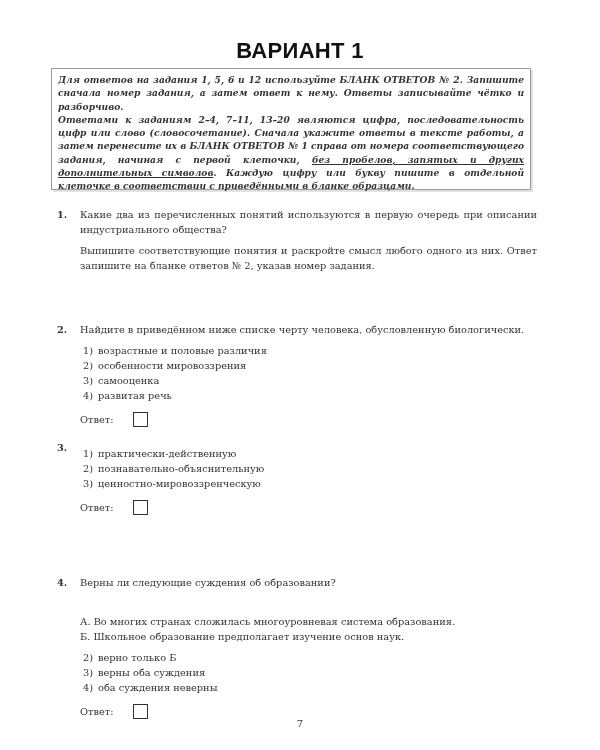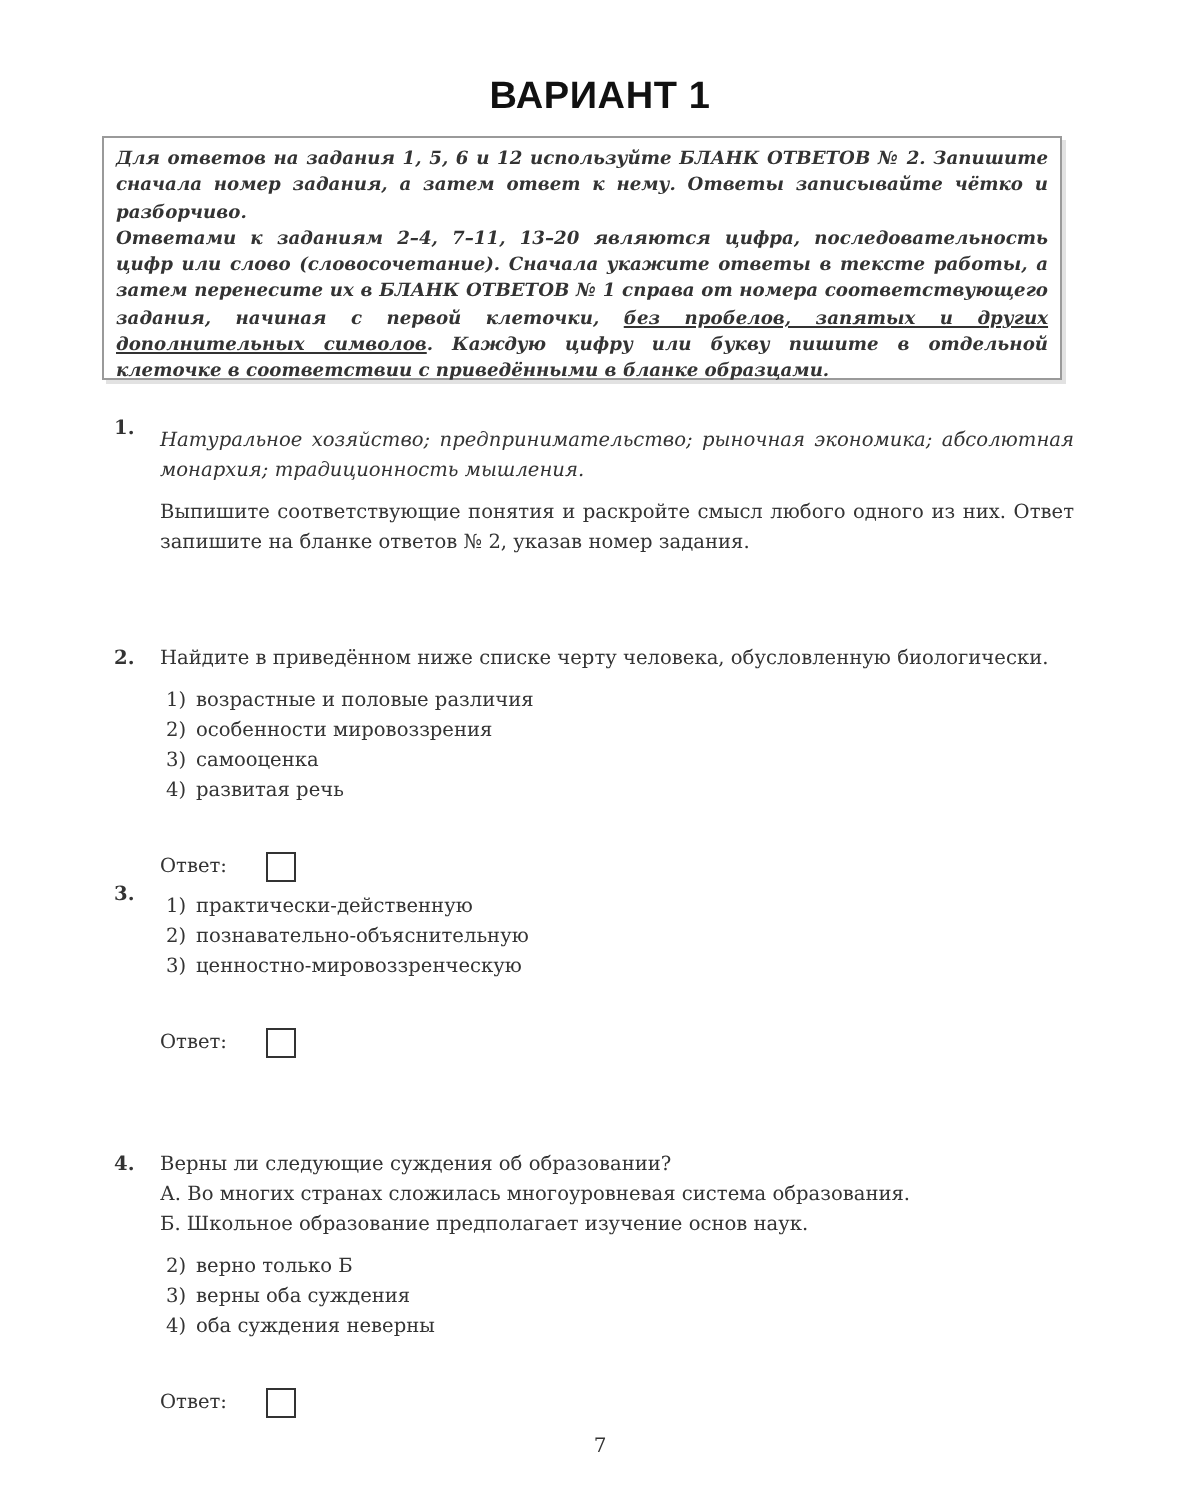--- a/index.html
+++ b/index.html
@@ -2,59 +2,59 @@
 <html><head>
 <meta charset="utf-8">
 <style>
   html, body { margin:0; padding:0; }
   body {
     width:600px; height:750px; background:#ffffff; position:relative; overflow:hidden;
     font-family:"DejaVu Serif","Liberation Serif",serif; color:#2a2a2a;
   }
   .title {
     position:absolute; left:0; width:600px; top:38px; text-align:center;
-    font-family:"Liberation Sans","DejaVu Sans",sans-serif; font-weight:bold; font-size:19px; color:#111;
+    font-family:"Liberation Sans","DejaVu Sans",sans-serif; font-weight:bold; font-size:22px; color:#111;
     letter-spacing:0.3px;
   }
   .instr {
     position:absolute; left:51px; top:68px; width:466px; height:112px;
     border:1px solid #9a9a9a; padding:4px 6px 4px 6px;
     font-family:"DejaVu Serif","Liberation Serif",serif; font-style:italic; font-weight:bold;
     font-size:9.1px; line-height:13.3px; color:#333; text-align:justify;
     box-shadow:2px 2px 0 #e2e2e2;
   }
   .instr p { margin:0; }
   .instr u { text-decoration:underline; }
   .q { position:absolute; left:57px; width:480px; font-size:9.8px; line-height:15px; color:#333; }
   .qnum { position:absolute; left:0; top:0; font-weight:bold; }
   .qbody { margin-left:23px; }
   .qtext { margin:0; text-align:justify; }
   .it { font-style:italic; margin:6px 0 0 0; text-align:justify; }
   .para { margin:6px 0 0 0; text-align:justify; }
   .opts { margin:6px 0 0 3px; padding:0; list-style:none; }
   .opts li { line-height:15px; }
   .opts .n { display:inline-block; width:15px; }
-  .ans { margin-top:23px; display:flex; align-items:flex-start; gap:19px; }
+  .ans { margin-top:9px; display:flex; align-items:flex-start; gap:19px; }
   .box { display:inline-block; width:13px; height:13px; border:1px solid #333; background:#fff; }
   .page { position:absolute; top:718px; left:0; width:600px; text-align:center; font-size:10px; color:#333; }
 </style>
 </head>
 <body>
 
 <div class="title">ВАРИАНТ 1</div>
 
 <div class="instr">
   <p>Для ответов на задания 1, 5, 6 и 12 используйте БЛАНК ОТВЕТОВ № 2. Запишите сначала номер задания, а затем ответ к нему. Ответы записывайте чётко и разборчиво.</p>
   <p><span>Ответами к заданиям 2–4, 7–11, 13–20 являются цифра, последовательность цифр или слово (словосочетание). Сначала укажите ответы в тексте работы, а затем перенесите их в БЛАНК ОТВЕТОВ № 1 справа от номера соответствующего задания, начиная с первой клеточки, </span><u>без пробелов, запятых и других дополнительных символов</u><span>. Каждую цифру или букву пишите в отдельной клеточке в соответствии с приведёнными в бланке образцами.</span></p>
 </div>
 
 <div class="q" style="top:207px;">
   <span class="qnum">1.</span>
   <div class="qbody">
-    <p class="it">Натуральное хозяйство; предпринимательство; рыночная экономика; абсолютная монархия; традиционность мышления.</p>
+    <p class="qtext">Какие два из перечисленных понятий используются в первую очередь при описании индустриального общества?</p>
     <p class="para">Выпишите соответствующие понятия и раскройте смысл любого одного из них. Ответ запишите на бланке ответов № 2, указав номер задания.</p>
   </div>
 </div>
 
 <div class="q" style="top:322px;">
   <span class="qnum">2.</span>
   <div class="qbody">
     <p class="qtext">Найдите в приведённом ниже списке черту человека, обусловленную биологически.</p>
     <ul class="opts">
       <li><span class="n">1)</span><span>возрастные и половые различия</span></li>
@@ -81,21 +81,21 @@
       <span>Ответ:</span>
       <span class="box"></span>
     </div>
   </div>
 </div>
 
 <div class="q" style="top:575px;">
   <span class="qnum">4.</span>
   <div class="qbody">
     <p class="qtext">Верны ли следующие суждения об образовании?</p>
-    <p class="para" style="margin-top:0;">А. Во многих странах сложилась многоуровневая система образования.</p>
+    <p class="para" style="margin-top:24px;">А. Во многих странах сложилась многоуровневая система образования.</p>
     <p class="qtext">Б. Школьное образование предполагает изучение основ наук.</p>
     <ul class="opts">
       <li><span class="n">2)</span><span>верно только Б</span></li>
       <li><span class="n">3)</span><span>верны оба суждения</span></li>
       <li><span class="n">4)</span><span>оба суждения неверны</span></li>
     </ul>
     <div class="ans">
       <span>Ответ:</span>
       <span class="box"></span>
     </div>

